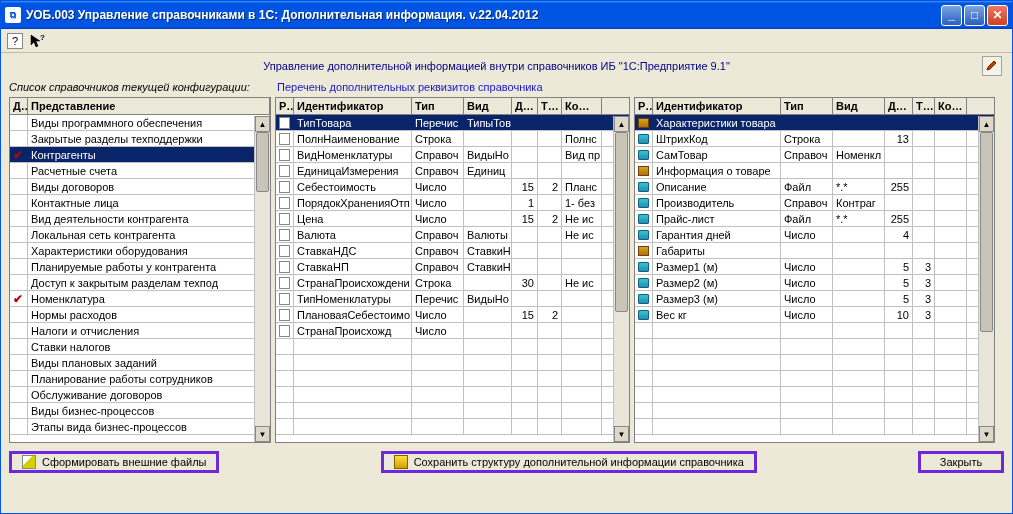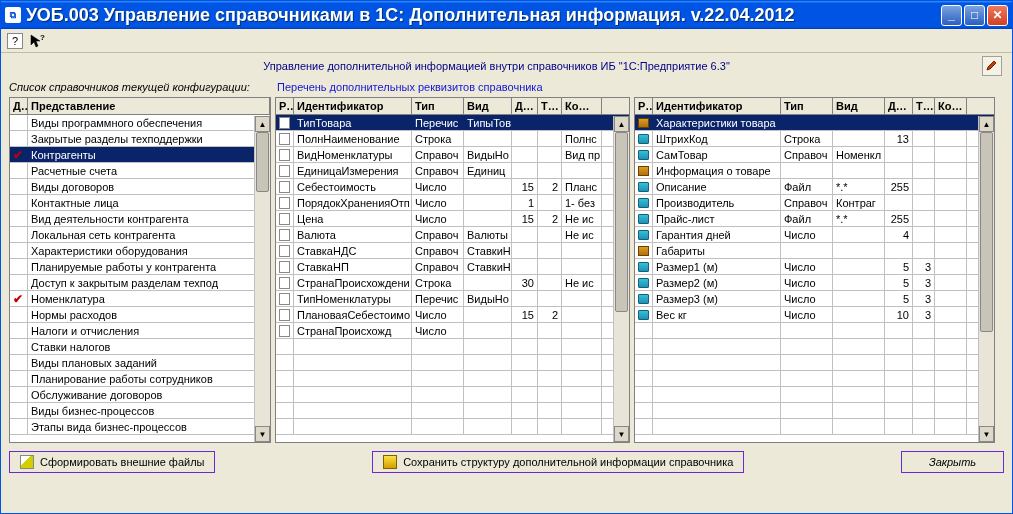--- a/index.html
+++ b/index.html
@@ -1,20 +1,20 @@
 <!DOCTYPE html>
 <html><head>
 <meta charset="utf-8">
 <style>
 * { box-sizing: border-box; margin: 0; padding: 0; }
 body { font-family: Tahoma, Arial, sans-serif; font-size: 11px; background: #ece9d8; overflow: hidden; }
 .window { width: 1013px; height: 514px; background: #ece9d8; border: 1px solid #0054e3; position: relative; }
 .titlebar { height: 28px; background: linear-gradient(to bottom, #3a95ff 0%, #0054e3 8%, #0054e3 92%, #003db8 100%); display: flex; align-items: center; padding: 0 4px; color: #fff; }
 .titlebar-icon { width: 16px; height: 16px; background: #fff; margin-right: 5px; display: flex; align-items: center; justify-content: center; font-size: 9px; color: #0054e3; font-weight: bold; border-radius: 2px; }
-.titlebar-text { flex: 1; font-size: 18px; font-weight: bold; text-shadow: 1px 1px 0 #003070; }
+.titlebar-text { flex: 1; font-size: 12px; font-weight: bold; text-shadow: 1px 1px 0 #003070; }
 .titlebar-buttons { display: flex; gap: 2px; }
 .titlebar-btn { width: 21px; height: 21px; border: 1px solid #fff; border-radius: 3px; display: flex; align-items: center; justify-content: center; font-size: 12px; font-weight: bold; color: #fff; cursor: pointer; }
 .btn-min, .btn-max { background: linear-gradient(to bottom, #7ba4e0, #2a5fc0); }
 .btn-close { background: linear-gradient(to bottom, #f07860, #d04020); }
 .toolbar { height: 24px; background: #ece9d8; border-bottom: 1px solid #c0c0a0; display: flex; align-items: center; padding: 0 6px; gap: 6px; }
 .toolbar .help-icon { width: 16px; height: 16px; border: 1px solid #888; display: flex; align-items: center; justify-content: center; font-size: 11px; cursor: pointer; background: #fff; }
 .cursor-icon svg { display: block; }
 .subtitle-row { display: flex; align-items: center; padding: 3px 10px 3px 10px; }
 .subtitle { flex: 1; text-align: center; color: #000088; font-size: 11px; }
 .edit-icon { width: 20px; height: 20px; border: 1px solid #a0a0a0; background: #f5f3e6; display: flex; align-items: center; justify-content: center; cursor: pointer; }
@@ -38,26 +38,26 @@
 .ico-doc { background: linear-gradient(to bottom, #fff 0%, #fff 100%); border: 1px solid #888; position: relative; width: 11px; height: 12px; }
 .ico-folder { background: linear-gradient(to bottom, #38c0d8 0%, #2090b0 100%); border: 1px solid #106080; width: 14px; height: 10px; border-radius: 1px; }
 .ico-book { background: linear-gradient(to bottom, #d8a020, #b07010); border: 1px solid #704000; width: 14px; height: 10px; }
 .check-mark { color: #c00000; font-weight: bold; font-size: 12px; }
 .scrollbar-v { position: absolute; right: 0; top: 18px; bottom: 0; width: 16px; background: #e8e5d8; border-left: 1px solid #c0c0c0; }
 .scrollbar-v .thumb { background: #c8c4b8; border: 1px solid #888; margin: 16px 1px 0 1px; height: 60px; border-radius: 2px; }
 .scrollbar-v .arr { height: 16px; background: #ddd8c8; border: 1px solid #888; display: flex; align-items: center; justify-content: center; font-size: 8px; }
 .scrollbar-v .arr-up { position: absolute; top: 0; left: 0; right: 0; }
 .scrollbar-v .arr-dn { position: absolute; bottom: 0; left: 0; right: 0; }
 .footer { display: flex; align-items: center; padding: 8px; gap: 8px; }
-.footer-btn { border: 1px solid #6d28d9; background: #ece9d8; padding: 3px 10px; font-size: 11px; display: flex; align-items: center; gap: 6px; cursor: pointer; height: 22px; }
+.footer-btn { border: 3px solid #6d28d9; background: #ece9d8; padding: 3px 10px; font-size: 11px; display: flex; align-items: center; gap: 6px; cursor: pointer; height: 22px; }
 .footer-icon { width: 14px; height: 14px; display: inline-block; }
 .icon-report { background: linear-gradient(135deg, #fff 40%, #d4d000 40%); border: 1px solid #888; }
 .icon-save { background: linear-gradient(to bottom, #ffe040, #d0a000); border: 1px solid #806000; }
 .spacer { flex: 1; }
-.kwide { width: 103px; font-style: italic; }
+.kwide { width: 86px; }
 
 .l-c0 { width: 18px; }
 .l-c1 { flex: 1; }
 
 .m-c0 { width: 18px; }
 .m-c1 { width: 118px; }
 .m-c2 { width: 52px; }
 .m-c3 { width: 48px; }
 .m-c4 { width: 26px; }
 .m-c5 { width: 24px; }
@@ -89,21 +89,21 @@
     <div class="help-icon">?</div>
     <div class="cursor-icon">
       <svg width="16" height="16" viewBox="0 0 16 16">
           <path d="M2 2 L2 12 L5 9 L7 14 L9 13 L7 8 L11 8 Z" fill="#000" stroke="#000" stroke-width="0.5"></path>
           <text x="11" y="7" font-size="8" font-weight="bold">?</text>
         </svg>
     </div>
   </div>
 
   <div class="subtitle-row">
-    <div class="subtitle">Управление дополнительной информацией внутри справочников ИБ "1С:Предприятие 6.3"</div>
+    <div class="subtitle">Управление дополнительной информацией внутри справочников ИБ "1С:Предприятие 9.1"</div>
     <div class="edit-icon">
       <svg width="14" height="14" viewBox="0 0 14 14">
           <path d="M2 11 L3 8 L9 2 L11 4 L5 10 L2 11 Z" fill="#c04000" stroke="#802000"></path>
         </svg>
     </div>
   </div>
 
   <div class="section-labels">
     <div class="lbl-left">Список справочников текущей конфигурации:</div>
     <div class="lbl-right">Перечень дополнительных реквизитов справочника</div>

